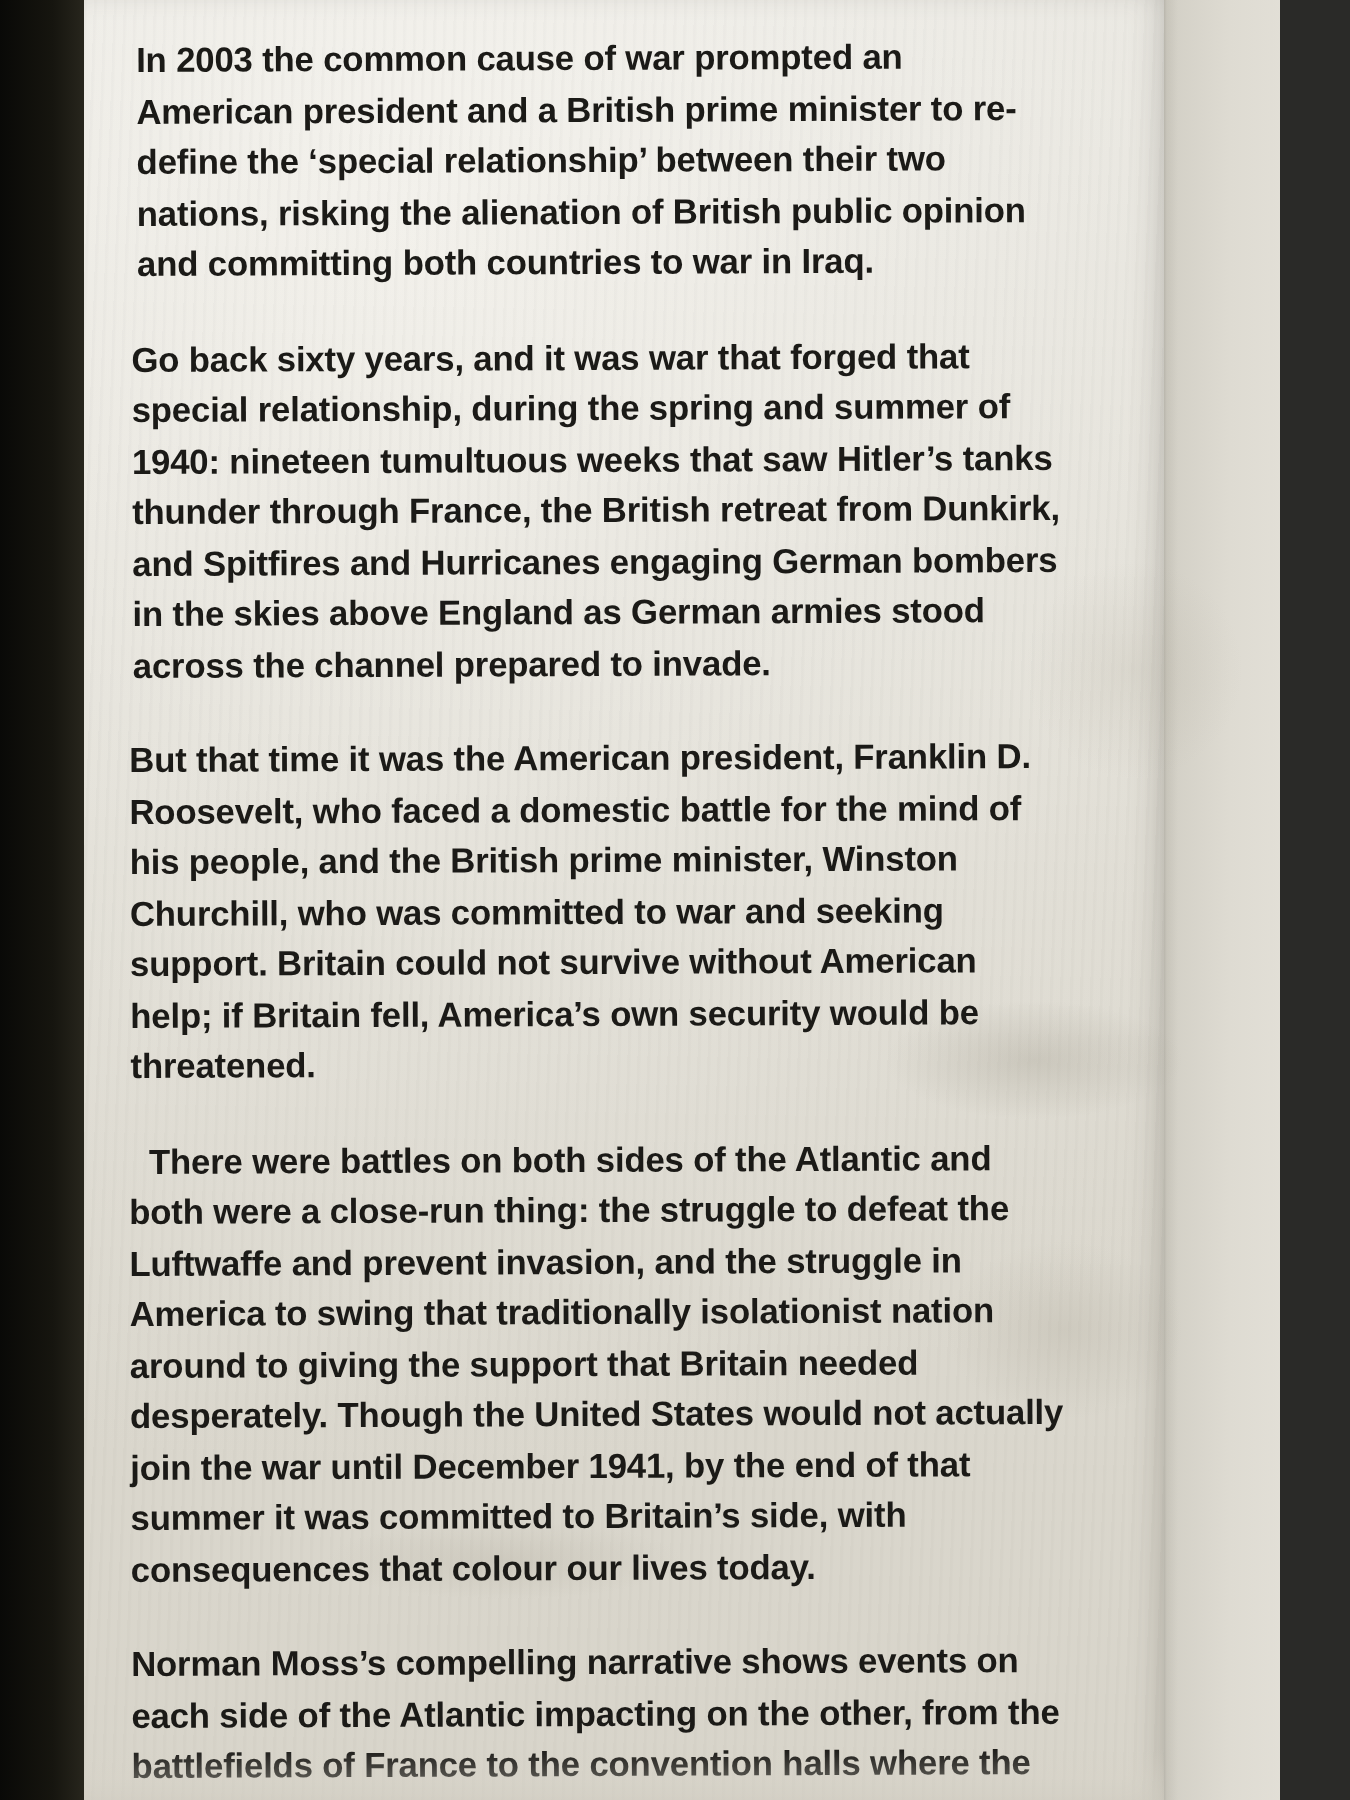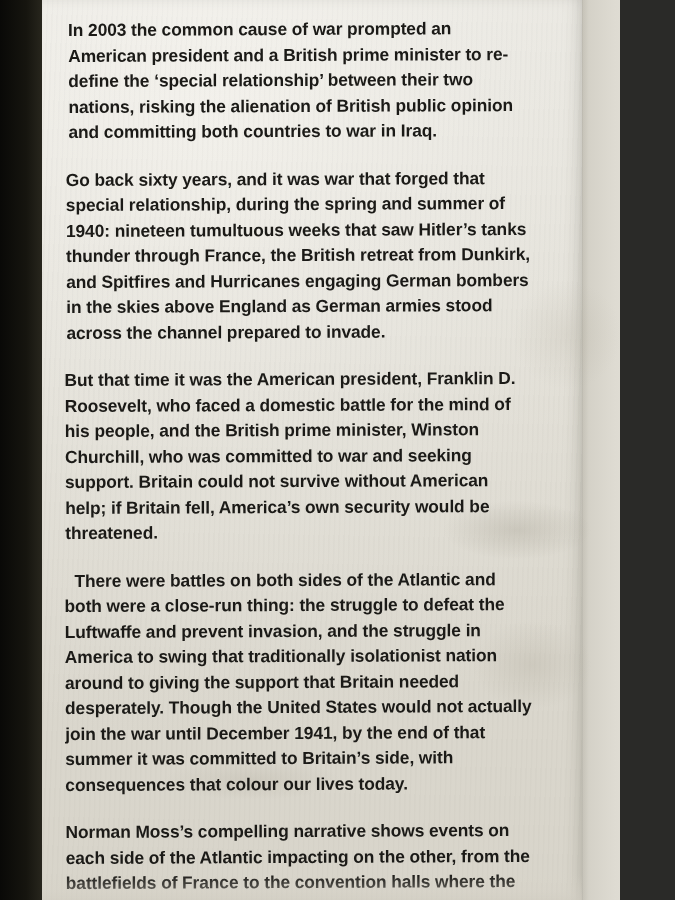--- a/index.html
+++ b/index.html
@@ -12,20 +12,21 @@
     height: 900px;
     overflow: hidden;
     font-family: "Liberation Sans", sans-serif;
   }
   #page {
     position: relative;
     width: 620px;
     height: 900px;
     overflow: hidden;
     background: #141412;
+    padding-left: 20px;
   }
   
   .bg-left {
     position: absolute;
     left: 0; top: 0;
     width: 48px; height: 900px;
     background: linear-gradient(90deg, #090907 0%, #16150f 55%, #2e2c22 100%);
   }
   .bg-right {
     position: absolute;

